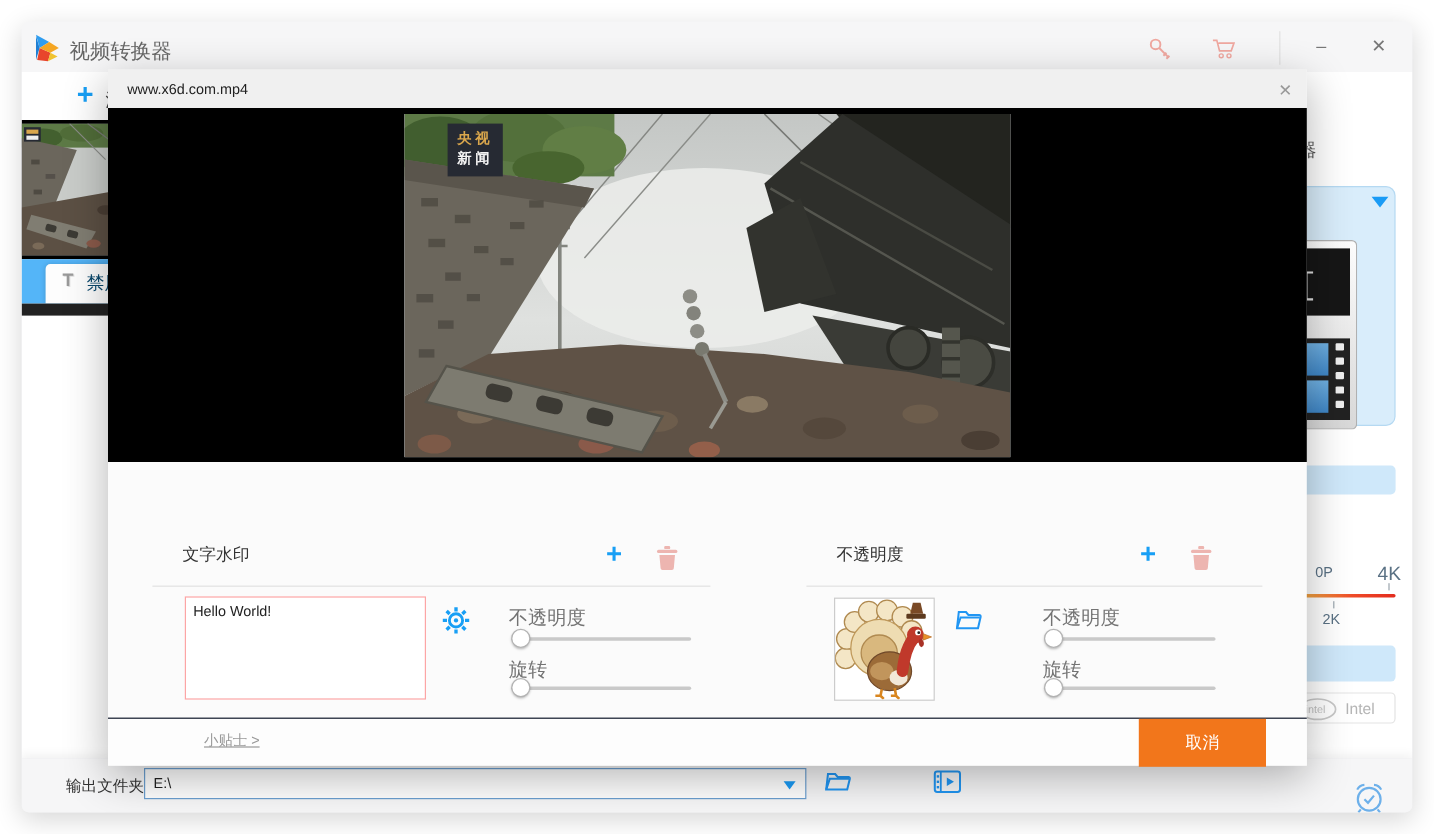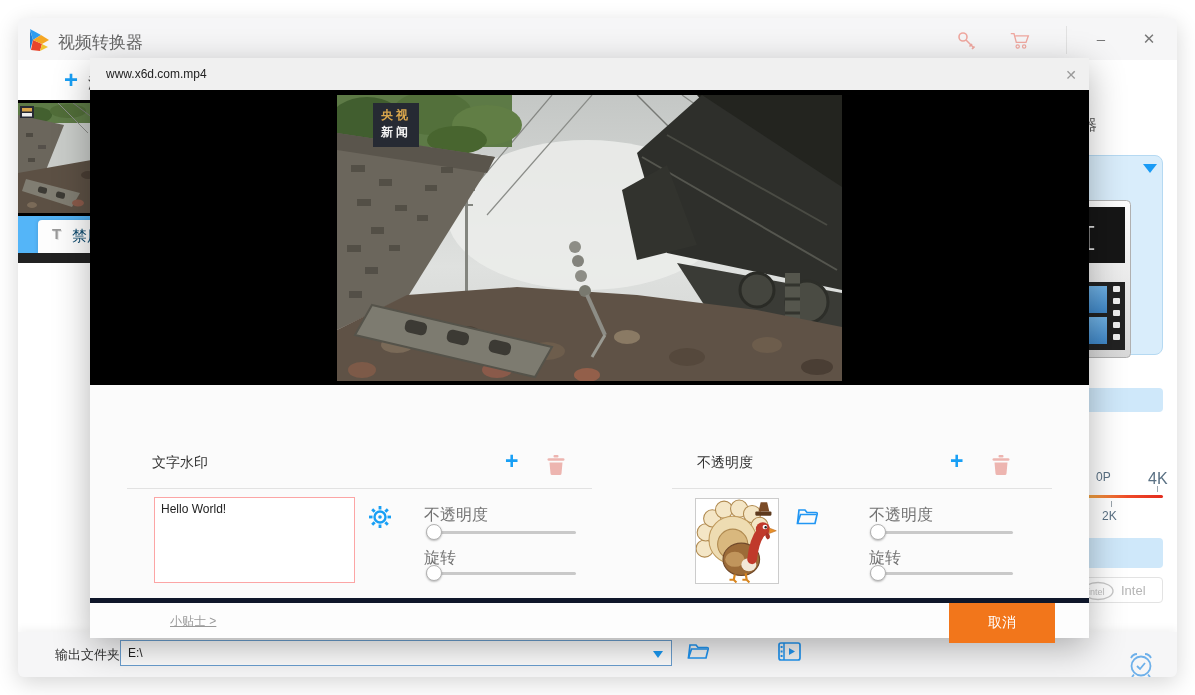--- a/index.html
+++ b/index.html
@@ -85,21 +85,21 @@
   .wm-title { top:396px; font-size:14px; color:#333; }
   .wm-add { top:390px; font-size:23px; font-weight:bold; color:#189ff5; cursor:pointer; }
   .wm-divider { top:430px; height:1px; background:#e2e2e2; }
   .wm-label { font-size:16px; color:#737373; }
   .hslider { height:16px; cursor:pointer; }
   .htrack { left:0; top:7px; width:100%; height:3px; background:#c9c9c9; border-radius:2px; position:absolute; }
   .hknob { left:0; top:0; width:16px; height:16px; background:#fff; border:1px solid #b3b3b3; border-radius:50%; box-shadow:0 1px 2px rgba(0,0,0,.25); position:absolute; }
   .wm-textarea { left:64px; top:439px; width:201px; height:86px; border:1px solid #fca5a5; background:#fff; font-size:12px; color:#222; padding:4px 6px; resize:none; font-family:inherit; }
   .img-box { left:605px; top:440px; width:84px; height:86px; background:#fff; border:1px solid #ccc; }
 
-  .dlg-footer { left:0; top:540px; width:100%; height:40px; background:#fdfdfd; border-top:5px solid #0f172a; }
+  .dlg-footer { left:0; top:540px; width:100%; height:40px; background:#fdfdfd; border-top:1px solid #0f172a; }
   .tips { left:80px; top:10px; font-size:12px; color:#999; text-decoration:underline; cursor:pointer; }
   .btn-ok { left:688px; top:0; width:156px; height:40px; background:#18a0f6; border:none; color:#fff; font-size:14px; cursor:pointer; font-family:inherit; }
   .btn-cancel { left:859px; top:0; width:106px; height:40px; background:#f2761b; border:none; color:#fff; font-size:14px; cursor:pointer; font-family:Liberation Sans, sans-serif; }
 </style>
 </head>
 <body>
 
 <div class="app-window">
 
   <div class="titlebar abs">

